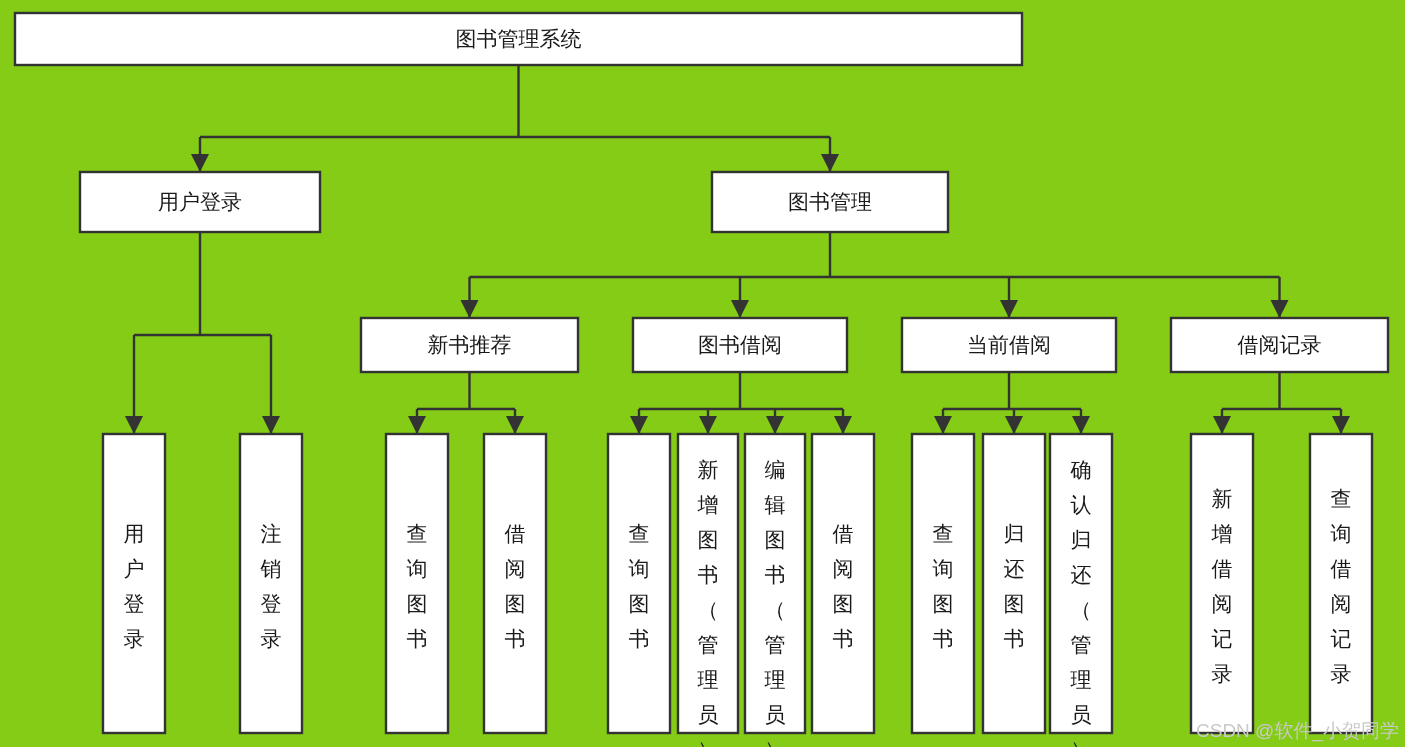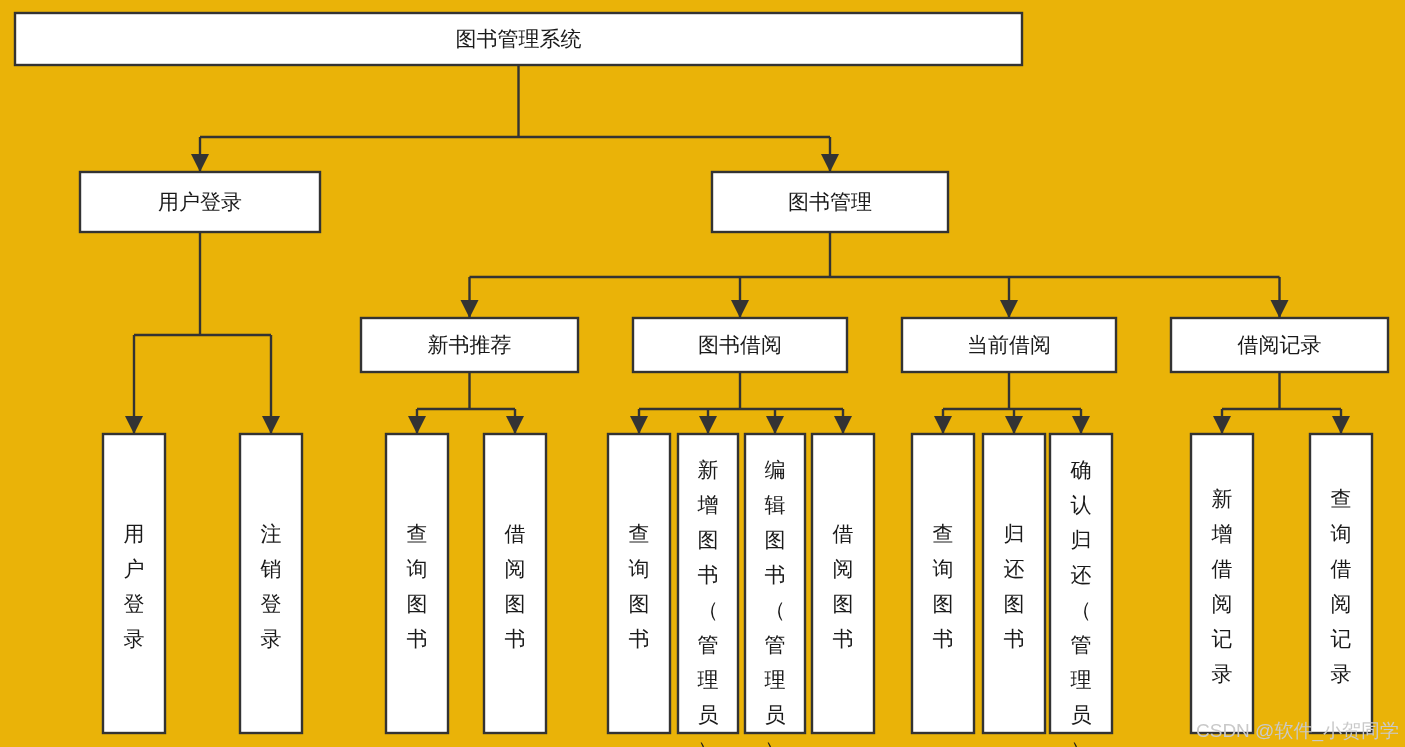--- a/index.html
+++ b/index.html
@@ -10,21 +10,21 @@
   body {
     width: 1405px;
     height: 747px;
     font-family: "Liberation Sans", "DejaVu Sans", sans-serif;
     overflow: hidden;
   }
   #diagram-root {
     position: relative;
     width: 1405px;
     height: 747px;
-    background: #eab308;
+    background: #84cc16;
   }
   svg.canvas {
     position: absolute;
     top: 0;
     left: 0;
     width: 1405px;
     height: 747px;
   }
   .node-box {
     fill: #ffffff;

